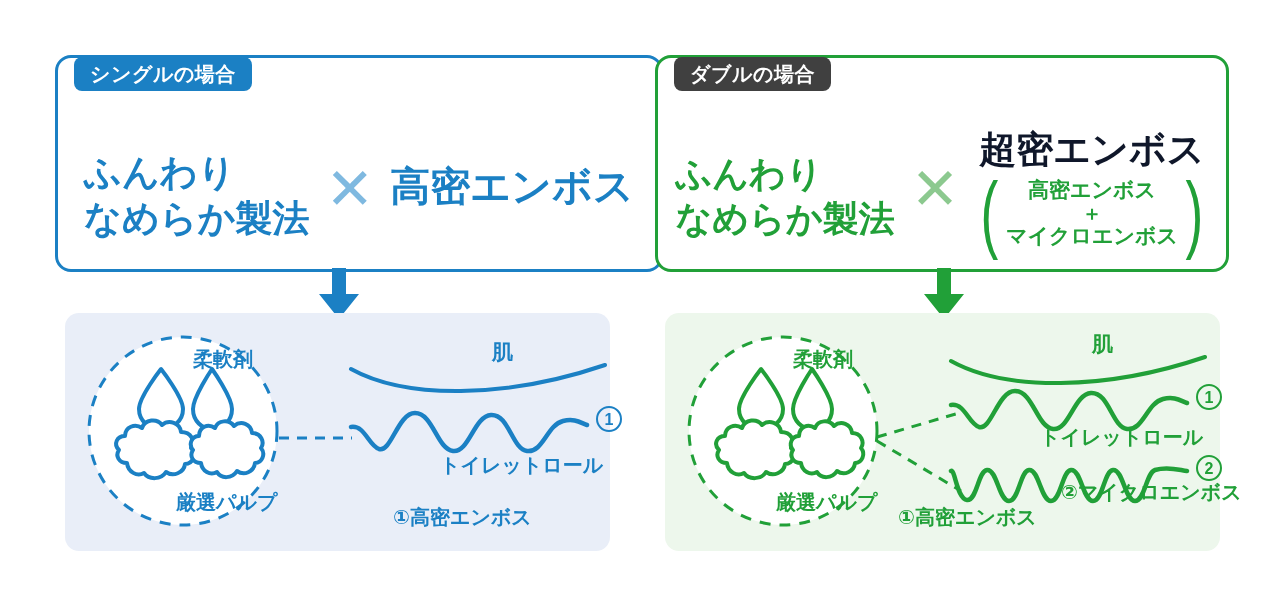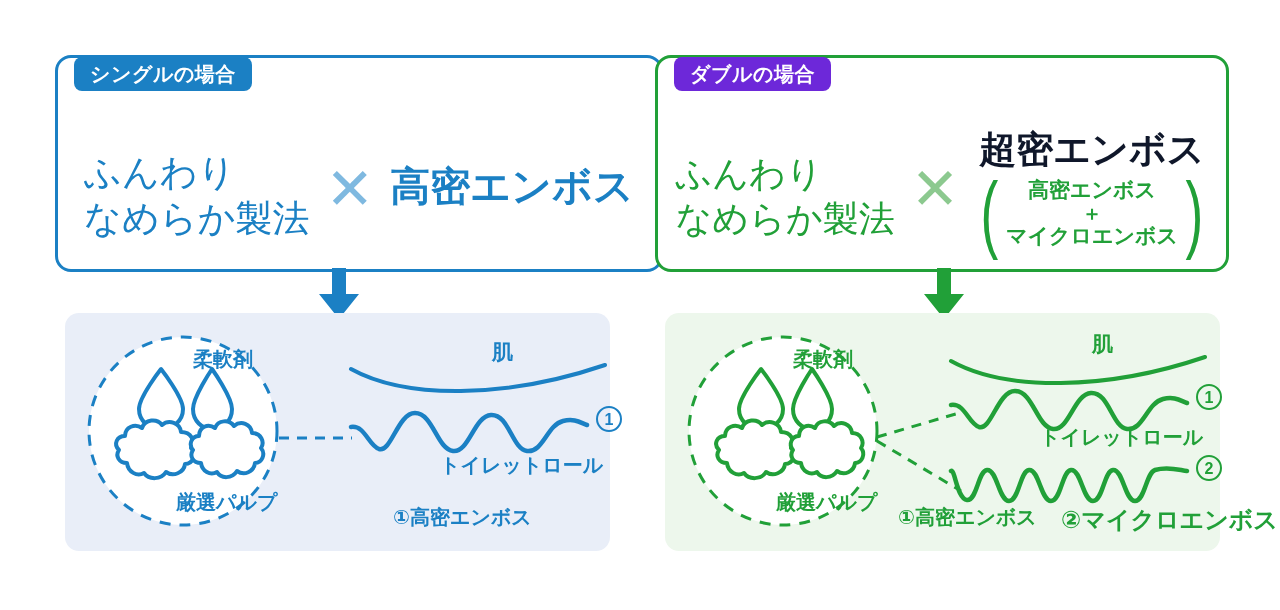--- a/index.html
+++ b/index.html
@@ -27,29 +27,29 @@
 
   .tab{
     position:absolute;left:16px;top:-1px;
     height:34px;line-height:34px;
     padding:0 16px 0 16px;
     border-radius:8px 8px 8px 8px;
     background:#1b80c4;color:#fff;
     font-size:20px;font-weight:bold;letter-spacing:0.5px;
     white-space:nowrap;
   }
-  .col.right .tab{background:#6d28d9;}
+  .col.right .tab{background:#404040;}
 
   
   .card-body{
     position:absolute;left:0;right:0;top:46px;bottom:0;
     display:flex;align-items:center;justify-content:center;
   }
   .phrase{
-    color:#1b80c4;font-weight:normal;font-size:37px;line-height:1.25;
+    color:#1b80c4;font-weight:bold;font-size:37px;line-height:1.25;
     text-align:left;white-space:nowrap;margin-top:19px;
   }
   .col.right .phrase{color:#21a038;font-size:36px;}
 
   .times{
     font-size:58px;color:#7fb9e0;font-weight:300;
     margin:0 16px;line-height:1;
     transform:translateY(2px);
   }
   .col.right .times{color:#8cc98f;}
@@ -228,18 +228,18 @@
       <text x="544" y="161" font-size="16" font-weight="bold" fill="#21a038" text-anchor="middle" font-family="Liberation Sans, sans-serif">2</text>
     </svg>
 
     <div class="dlabel c-green" style="left:138px;top:346px;font-size:20px;">柔軟剤</div>
     <div class="dlabel c-green" style="left:121px;top:489px;font-size:20px;">厳選パルプ</div>
     <div class="dlabel c-green" style="left:437px;top:330px;font-size:21px;">肌</div>
     <div class="dlabel c-green" style="left:385px;top:424px;font-size:20px;">トイレットロール</div>
     <div class="dlabel c-green" style="left:243px;top:504px;font-size:20px;">
       <span>①</span><span>高密エンボス</span>
     </div>
-    <div class="dlabel c-green" style="left:406px;top:504px;font-size:24px;">
+    <div class="dlabel c-green" style="left:406px;top:479px;font-size:20px;">
       <span>②</span><span>マイクロエンボス</span>
     </div>
   </div>
 
 </div>
 
 </body></html>

